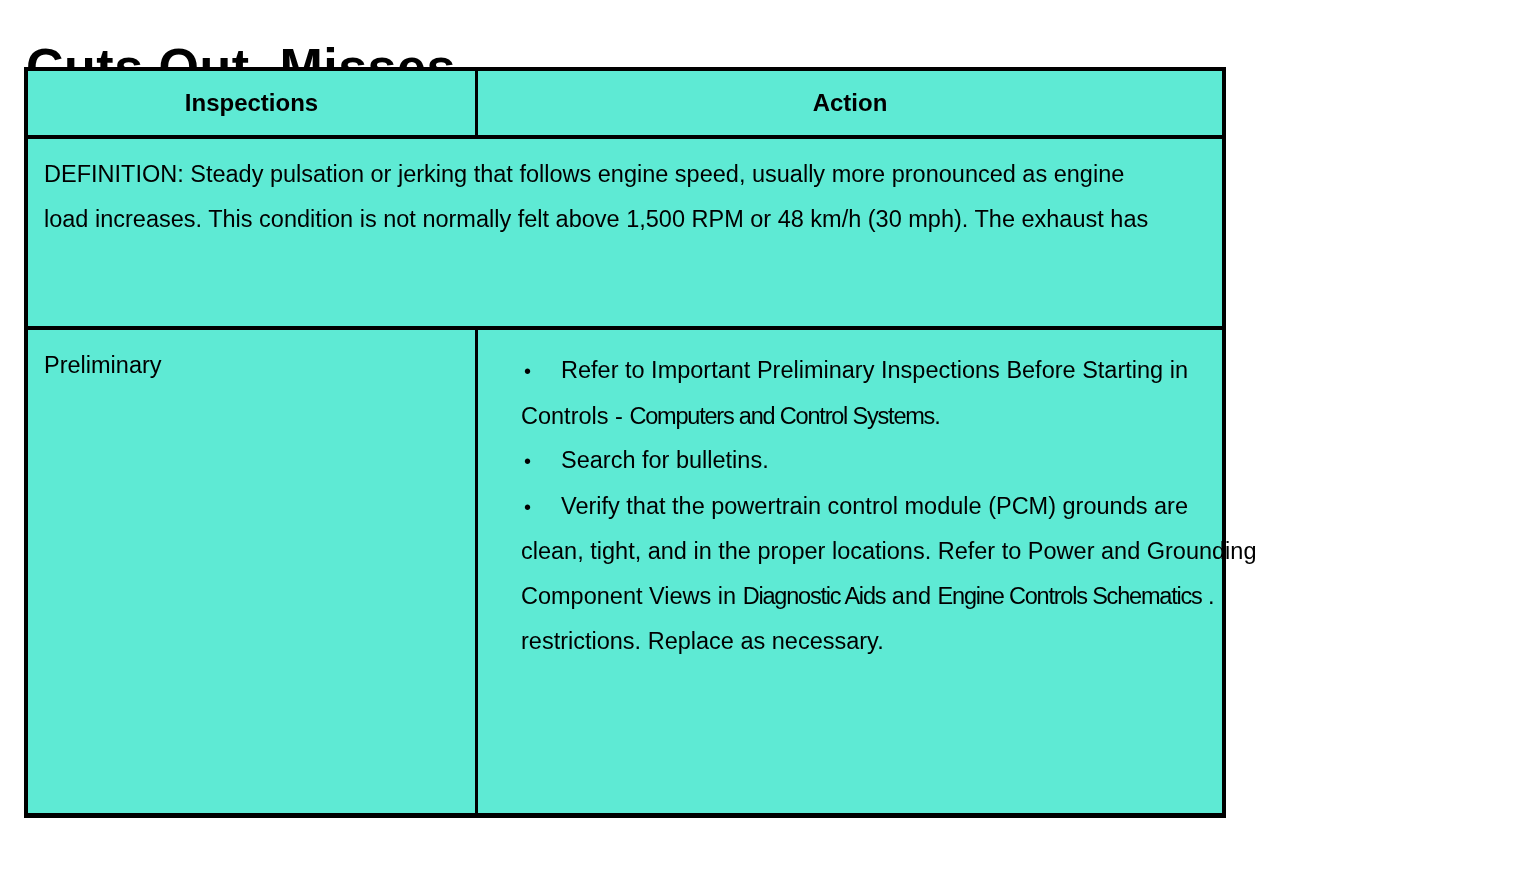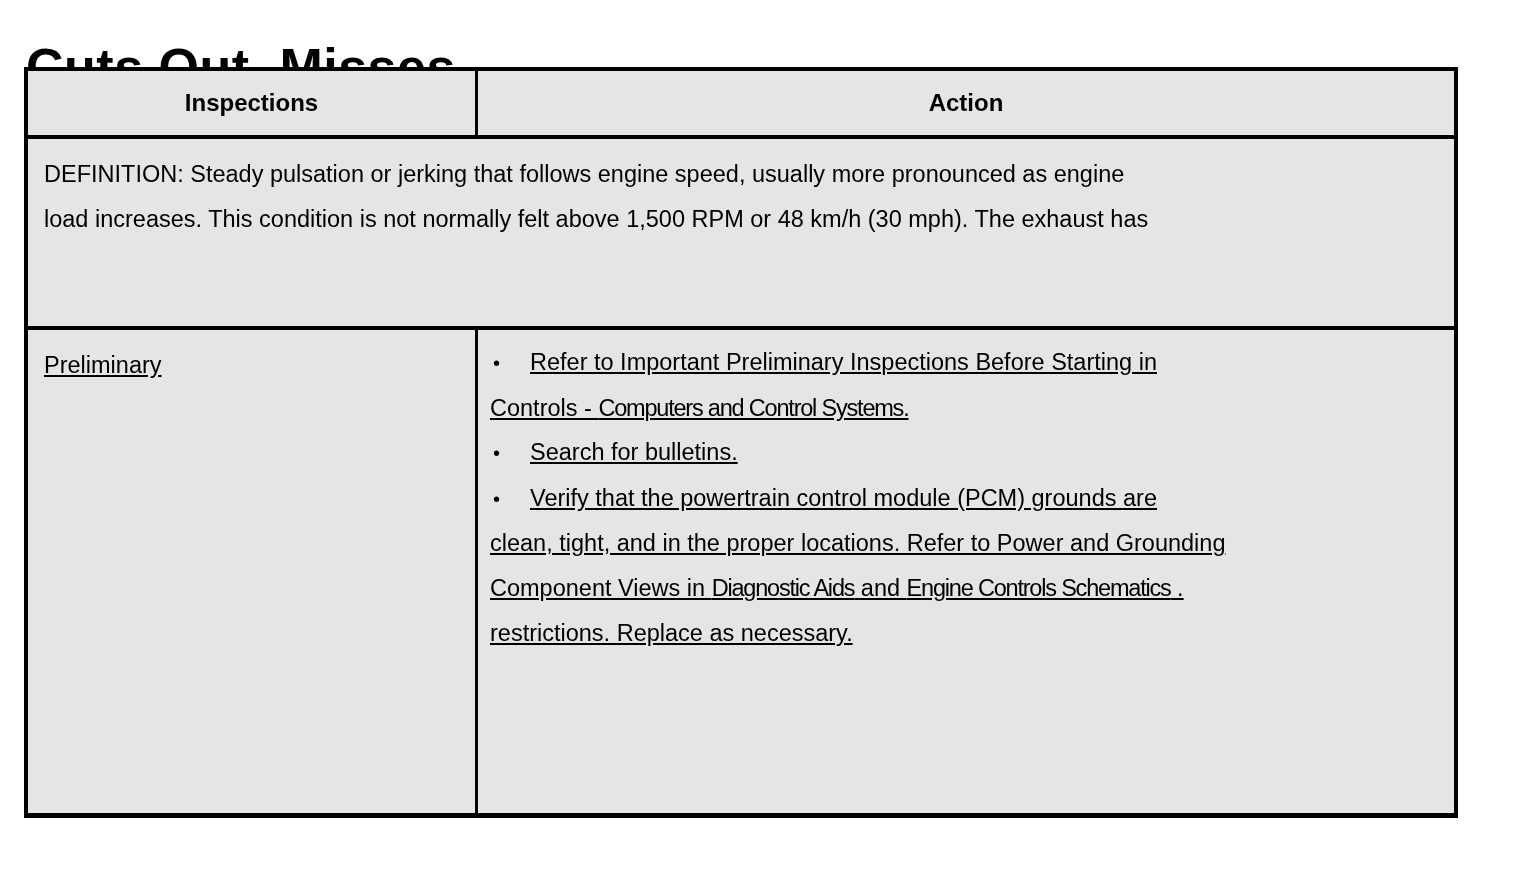--- a/index.html
+++ b/index.html
@@ -24,28 +24,28 @@
     top: 2px;
     font-size: 52px;
     font-weight: bold;
     letter-spacing: 0.5px;
     white-space: nowrap;
   }
   .symptom-table {
     position: absolute;
     left: 24px;
     top: 67px;
-    width: 1434px;
+    width: 1202px;
     height: 751px;
     box-sizing: border-box;
     border: 4px solid #000000;
     border-bottom-width: 5px;
     display: flex;
     flex-direction: column;
-    background: #e5e5e5;
+    background: #5eead4;
   }
   .row-header {
     display: grid;
     grid-template-columns: 450px 1fr;
     height: 64px;
     flex: 0 0 auto;
     border-bottom: 4px solid #000000;
   }
   .th {
     display: flex;
@@ -65,32 +65,32 @@
     padding: 13px 16px 16px 16px;
     font-size: 23.5px;
     line-height: 45px;
   }
   .def-line { white-space: nowrap; }
   .row-body {
     flex: 1 1 auto;
     display: grid;
     grid-template-columns: 450px 1fr;
     min-height: 0;
-    text-decoration: underline;
   }
   .cell-inspection {
     border-right: 3px solid #000000;
     padding: 13px 16px 0 16px;
     font-size: 23.5px;
     line-height: 45px;
   }
   .cell-action {
-    padding: 10px 14px 0 12px;
+    padding: 18px 14px 0 12px;
     font-size: 23.5px;
     line-height: 44.6px;
+    margin-left: 31px;
   }
   .action-line { white-space: nowrap; }
   .bullet {
     display: inline-block;
     width: 40px;
     padding-left: 3px;
     box-sizing: border-box;
     font-size: 20px;
   }
   .ref {

